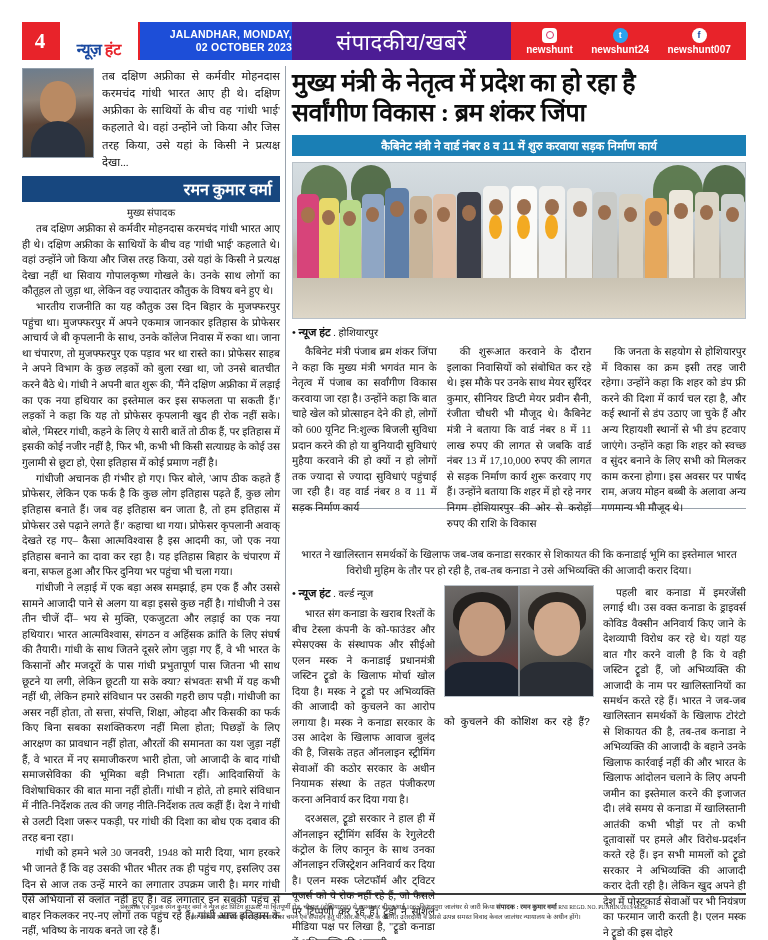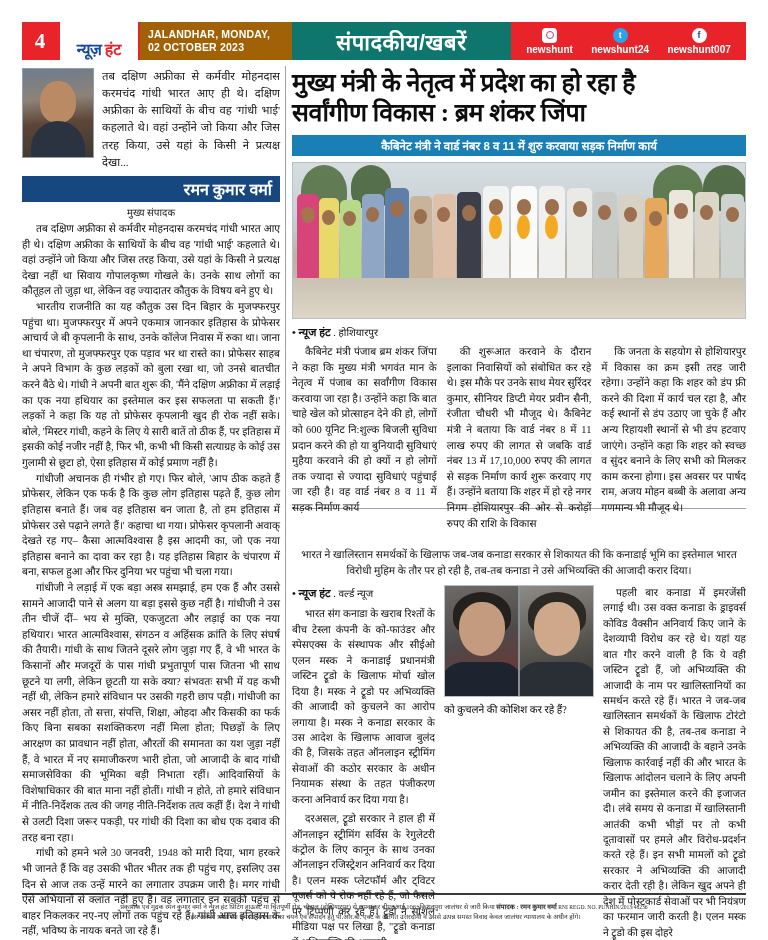--- a/index.html
+++ b/index.html
@@ -22,30 +22,30 @@
   }
   .mh-logo{
     background:#ffffff;width:78px;display:flex;align-items:flex-end;justify-content:center;
     border-left:2px solid #e8232a;border-right:2px solid #e8232a;
   }
   .mh-logo .l1{color:#1a49a0;font-size:16px;font-weight:bold;letter-spacing:-.3px;
     font-family:"Liberation Sans",sans-serif;}
   .mh-logo .l2{color:#e8232a;font-size:16px;font-weight:bold;margin-left:3px;
     font-family:"Liberation Sans",sans-serif;}
   .mh-date{
-    background:#a16207;color:#fff;flex:0 0 152px;
+    background:#1d4ed8;color:#fff;flex:0 0 152px;
     display:flex;flex-direction:column;justify-content:center;
     padding-left:8px;box-sizing:border-box;
     font-family:"Liberation Sans",sans-serif;font-size:10.5px;font-weight:bold;
-    letter-spacing:.2px;line-height:1.28;
+    letter-spacing:.2px;line-height:1.28;text-align:right;
   }
   .mh-center{
-    background:#0f766e;color:#fff;flex:1;
+    background:#4c1d95;color:#fff;flex:1;
     display:flex;align-items:center;justify-content:center;
-    font-family:"Liberation Sans",sans-serif;font-size:22px;font-weight:bold;
+    font-family:"Liberation Sans",sans-serif;font-size:22px;font-weight:normal;
     letter-spacing:.5px;
   }
   .mh-social{
     background:#e8232a;flex:0 0 235px;display:flex;align-items:center;
     justify-content:space-around;padding:0 6px;box-sizing:border-box;
   }
   .soc{display:flex;flex-direction:column;align-items:center;gap:1px;}
   .soc .ic{width:15px;height:15px;border-radius:50%;display:flex;
     align-items:center;justify-content:center;font-size:9px;color:#fff;font-weight:bold;
     font-family:"Liberation Sans",sans-serif;}
@@ -321,21 +321,21 @@
             <span class="face f-hair"></span>
             <span class="face f-skin2"></span>
             <span class="face f-body"></span>
           </div>
           <div class="ph musk">
             <span class="face f-hair" style="background:#2c2824;"></span>
             <span class="face f-skin2" style="background:#cfa88c;"></span>
             <span class="face f-body2"></span>
           </div>
         </div>
-        <p style="margin:5px 0 0 0;font-size:10.3px;line-height:1.5;text-align:justify;">को कुचलने की कोशिश कर रहे हैं?</p>
+        <p style="margin:18px 0 0 0;font-size:10.3px;line-height:1.5;text-align:justify;font-family:Liberation Mono, monospace;">को कुचलने की कोशिश कर रहे हैं?</p>
       </div>
 
       <div class="s2-col">
         <p>पहली बार कनाडा में इमरजेंसी लगाई थी। उस वक्त कनाडा के ड्राइवर्स कोविड वैक्सीन अनिवार्य किए जाने के देशव्यापी विरोध कर रहे थे। यहां यह बात गौर करने वाली है कि ये वही जस्टिन ट्रूडो हैं, जो अभिव्यक्ति की आजादी के नाम पर खालिस्तानियों का समर्थन करते रहे हैं। भारत ने जब-जब खालिस्तान समर्थकों के खिलाफ टोरंटो से शिकायत की है, तब-तब कनाडा ने अभिव्यक्ति की आजादी के बहाने उनके खिलाफ कार्रवाई नहीं की और भारत के खिलाफ आंदोलन चलाने के लिए अपनी जमीन का इस्तेमाल करने की इजाजत दी। लंबे समय से कनाडा में खालिस्तानी आतंकी कभी भीड़ों पर तो कभी दूतावासों पर हमले और विरोध-प्रदर्शन करते रहे हैं। इन सभी मामलों को ट्रूडो सरकार ने अभिव्यक्ति की आजादी करार देती रही है। लेकिन खुद अपने ही देश में पोस्टकार्ड सेवाओं पर भी नियंत्रण का फरमान जारी करती है। एलन मस्क ने ट्रूडो की इस दोहरे</p>
       </div>
     </div>
   </div>
 
   <div class="footer">
     <div>

